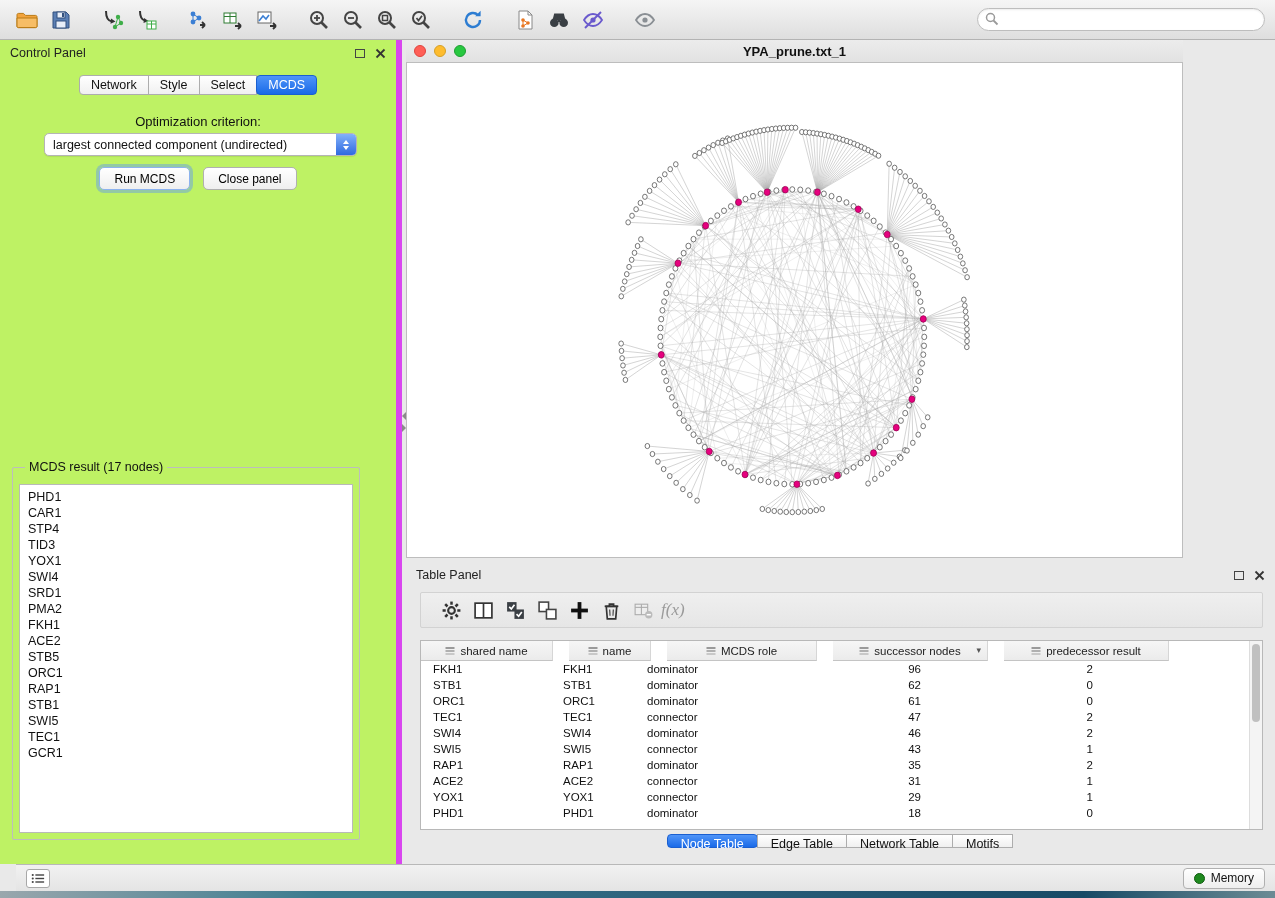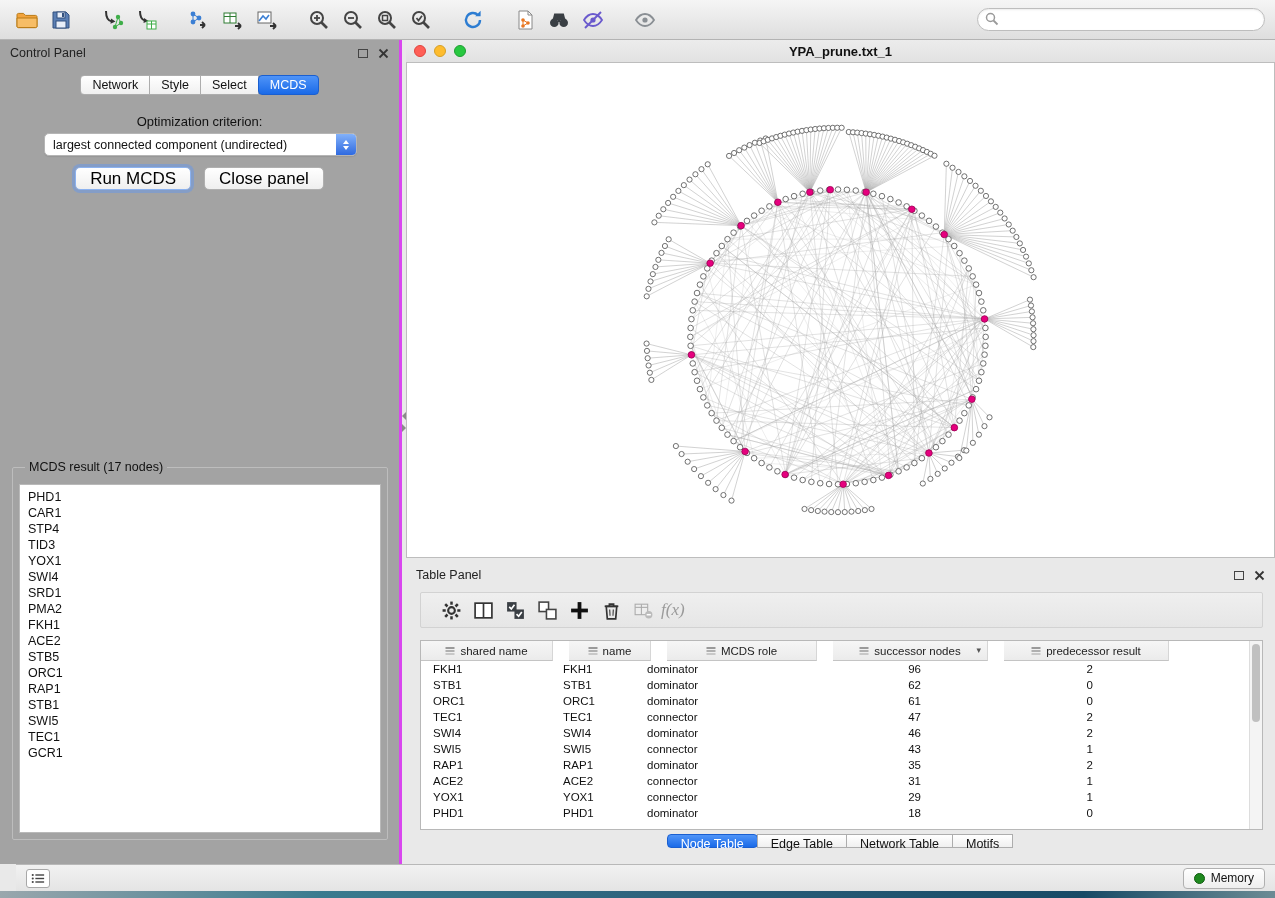--- a/index.html
+++ b/index.html
@@ -15,21 +15,21 @@
   .icon-btn svg { width:24px; height:24px; }
   .tb-gap { width:18px; }
   .search-wrap { margin-left:auto; position:relative; }
   .search-input { width:288px; height:23px; border:1px solid #bdbdbd; border-radius:12px;
     background:#fff; padding:0 8px 0 26px; font-size:12px; outline:none;
     box-shadow:inset 0 1px 2px rgba(0,0,0,.08); }
   .search-ico { position:absolute; left:8px; top:4px; width:14px; height:14px; }
 
   
   .control-panel { position:absolute; left:0; top:40px; width:402px; height:824px;
-    background:#a3a3a3; border-right:3px solid #d946ef; }
+    background:#bef264; border-right:6px solid #d946ef; }
   .panel-head { position:absolute; left:0; top:0; right:0; height:26px; display:flex; align-items:center; padding:0 10px; }
   .panel-title { font-size:12.5px; color:#222; }
   .win-ctrls { margin-left:auto; display:flex; align-items:center; gap:10px; }
   .float-btn { width:10px; height:9px; border:1.5px solid #444; background:transparent; display:inline-block; }
   .x-btn svg { width:11px; height:11px; display:block; }
 
   .cp-tabs { position:absolute; left:0; top:35px; width:100%; display:flex; justify-content:center; }
   .cp-tab { height:20px; line-height:18px; padding:0 11px; background:linear-gradient(#ffffff,#f0f0f0);
     border:1px solid #adadad; font-size:12.5px; margin-left:-1px; color:#111; }
   .cp-tab.first { border-radius:4px 0 0 4px; margin-left:0; }
@@ -41,37 +41,37 @@
     box-shadow:0 1px 1px rgba(0,0,0,.08); }
   .combo-text { flex:1; padding:0 8px; font-size:12.5px; white-space:nowrap; overflow:hidden; }
   .combo-btn { width:20px; height:21px; border-radius:0 4px 4px 0; background:linear-gradient(#82b1fa,#2f6ae0);
     display:flex; flex-direction:column; align-items:center; justify-content:center; }
   .tri { width:0; height:0; border-left:3.5px solid transparent; border-right:3.5px solid transparent; }
   .tri.up { border-bottom:4px solid #fff; margin-bottom:2px; }
   .tri.down { border-top:4px solid #fff; }
 
   .cp-buttons { position:absolute; left:0; top:127px; width:100%; display:flex; justify-content:center; gap:13px; }
   .btn { height:23px; padding:0 14px; background:linear-gradient(#ffffff,#efefef); border:1px solid #b0b0b0;
-    border-radius:5px; font-size:17px; }
+    border-radius:5px; font-size:12px; }
   .btn.focus-ring { border-color:#8cb2ef; box-shadow:0 0 0 3px rgba(96,150,245,.45); }
 
-  .result-box { position:absolute; left:12px; top:420px; width:376px; height:380px;
+  .result-box { position:absolute; left:12px; top:420px; width:348px; height:380px;
     border:1px solid #bdbdbd; border-radius:2px; padding:10px 6px 6px 6px; background:transparent; }
   .result-box legend { font-size:12.5px; padding:0 4px; margin-left:6px; }
   .result-list { width:100%; height:100%; background:#fff; border:1px solid #b9b9b9; overflow:hidden; padding:4px 8px; }
   .list-item { font-size:12.5px; line-height:16px; color:#111; }
 
   
   .splitter { position:absolute; left:402px; top:408px; width:4px; height:28px; display:flex;
     flex-direction:column; align-items:center; justify-content:center; gap:4px; }
   .sp-tri-l { width:0;height:0;border-top:4px solid transparent;border-bottom:4px solid transparent;border-right:4px solid #8a8a8a; }
   .sp-tri-r { width:0;height:0;border-top:4px solid transparent;border-bottom:4px solid transparent;border-left:4px solid #8a8a8a; }
 
   
-  .network-window { position:absolute; left:406px; top:40px; width:869px; height:522px; background:#e9e9e9; }
+  .network-window { position:absolute; left:406px; top:40px; width:777px; height:522px; background:#e9e9e9; }
   .net-titlebar { position:absolute; left:0; top:0; right:0; height:22px; display:flex; align-items:center; padding:0 8px;
     background:linear-gradient(#ececec,#e2e2e2); }
   .lights { display:flex; gap:8px; }
   .light { width:12px; height:12px; border-radius:50%; }
   .net-title { position:absolute; left:0; right:0; text-align:center; font-weight:bold; font-size:13px; pointer-events:none; }
   .net-canvas { position:absolute; left:0; top:22px; right:0; bottom:4px; background:#fff; border:1px solid #bdbdbd; }
   .net-canvas svg { width:100%; height:100%; display:block; }
 
   
   .table-panel { position:absolute; left:406px; top:562px; width:869px; height:302px; background:#e9e9e9; }

